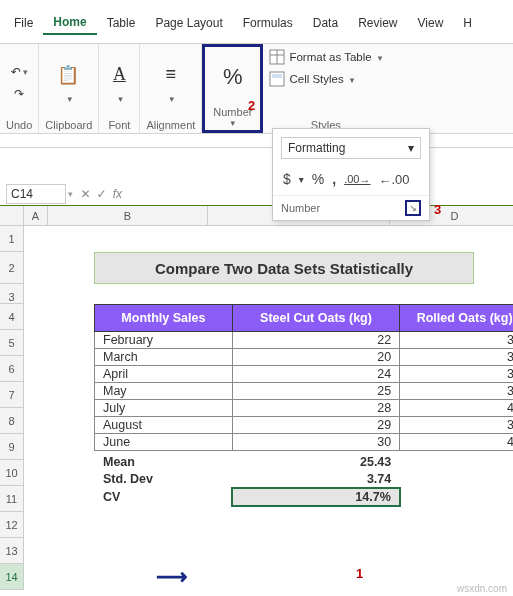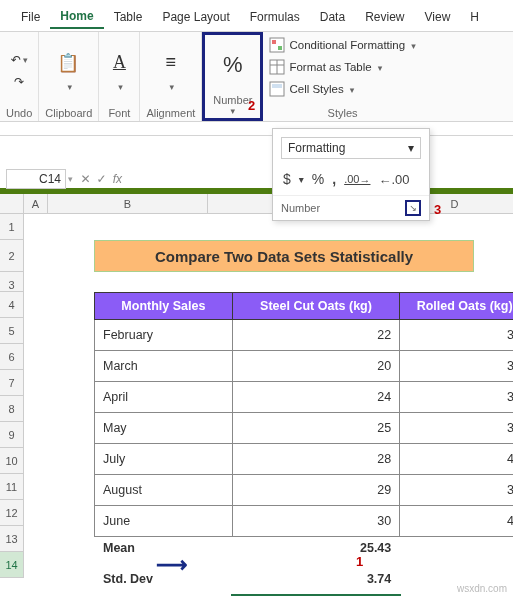--- a/index.html
+++ b/index.html
@@ -1,19 +1,19 @@
 <!DOCTYPE html>
 <html><head>
 <meta charset="utf-8">
 <style>
   * { box-sizing: border-box; margin: 0; padding: 0; }
   body { font-family: "Segoe UI", Arial, sans-serif; font-size: 12px; background: #fff; width: 513px; height: 596px; overflow: hidden; color: #333; position: relative; }
   
   
-  .tabs { display: flex; align-items: center; height: 32px; padding: 0 11px; border-bottom: 1px solid #d4d4d4; }
+  .tabs { display: flex; align-items: center; height: 44px; padding: 0 4px; border-bottom: 1px solid #d4d4d4; }
   .tab { padding: 6px 10px 4px; cursor: pointer; }
   .tab.active { border-bottom: 2px solid #217346; color: #217346; font-weight: 600; }
   
   
   .ribbon { display: flex; height: 90px; border-bottom: 1px solid #d4d4d4; background: #fafafa; }
   .rgroup { display: flex; flex-direction: column; justify-content: space-between; padding: 4px 6px 2px; border-right: 1px solid #e0e0e0; }
   .rgroup.nob { border-right: none; }
   .rgroup .rtop { display: flex; flex-direction: column; align-items: center; gap: 2px; flex: 1; justify-content: center; }
   .rgroup .rlabel { text-align: center; font-size: 11px; color: #666; padding-top: 2px; }
   .small-icon { width: 20px; height: 20px; display: flex; align-items: center; justify-content: center; }
@@ -30,41 +30,41 @@
   
   
   .num-popup { position: absolute; top: 128px; left: 272px; width: 158px; background: #fff; border: 1px solid #c8c8c8; box-shadow: 2px 2px 6px rgba(0,0,0,0.15); z-index: 10; }
   .num-popup .fmt-select { margin: 8px; width: 140px; height: 22px; border: 1px solid #ccc; display: flex; align-items: center; justify-content: space-between; padding: 0 6px; font-size: 12px; }
   .num-popup .btns { display: flex; gap: 8px; padding: 4px 10px 8px; font-size: 14px; color: #444; align-items: center; }
   .num-popup .btns span { cursor: pointer; }
   .num-popup .foot { display: flex; justify-content: space-between; align-items: center; padding: 4px 8px; border-top: 1px solid #eee; font-size: 11px; color: #666; }
   .launcher { width: 16px; height: 16px; border: 2px solid #1a237e; display: flex; align-items: center; justify-content: center; font-size: 9px; }
   
   
-  .fbar-row { display: flex; align-items: center; height: 24px; border-bottom: 6px solid #4d7c0f; text-align: right; }
+  .fbar-row { display: flex; align-items: center; height: 24px; border-bottom: 1px solid #4d7c0f; }
   .namebox { width: 60px; border: 1px solid #ccc; margin: 0 2px 0 6px; padding: 2px 4px; font-size: 12px; }
   .fb-tools { display: flex; align-items: center; gap: 6px; padding: 0 8px; color: #888; }
   .fbar { flex: 1; padding: 2px 6px; font-size: 12px; }
   
   
   .grid-wrap { display: flex; }
   .rowhdr, .colhdr, .corner { background: #f3f3f3; border-right: 1px solid #ccc; border-bottom: 1px solid #ccc; text-align: center; font-size: 11px; color: #555; }
   .corner { height: 20px; }
   .colhdrs { display: flex; }
   .colhdr { height: 20px; line-height: 20px; }
   .colA { width: 24px; } .colB { width: 160px; } .colC { width: 182px; } .colD { width: 130px; }
   .rowhdr { height: 26px; line-height: 26px; }
   .rowhdr.sel { background: #d2e8d4; color: #217346; }
   
   .cells { position: relative; }
-  .title-band { position: absolute; left: 70px; top: 26px; width: 380px; height: 32px; background: #fdba74; border: 1px solid #a9d08e; display: flex; align-items: center; justify-content: center; font-weight: bold; font-size: 15px; color: #333; }
+  .title-band { position: absolute; left: 70px; top: 26px; width: 380px; height: 32px; background: #e5e5e5; border: 1px solid #a9d08e; display: flex; align-items: center; justify-content: center; font-weight: bold; font-size: 15px; color: #333; }
   
   .data-table { position: absolute; left: 70px; top: 78px; width: 436px; border-collapse: collapse; }
   .data-table th { background: #8b5cf6; color: #fff; font-size: 12.5px; padding: 6px 8px; border: 1px solid #3b3838; text-align: center; }
-  .data-table td { border: 1px solid #888; padding: 8px 8px; font-size: 12.5px; }
+  .data-table td { border: 1px solid #888; padding: 1px 8px; font-size: 12.5px; }
   .data-table td.num { text-align: right; }
   .data-table .noborder td { border: 1px solid transparent; border-top: 1px solid #888; padding-top: 4px; }
   .data-table .noborder2 td { border: 1px solid transparent; }
   .stat-label { font-weight: bold; }
   
   .cv-cell { border: 2.5px solid #217346 !important; background: #e5e5e5; }
   .arrow { position: absolute; font-size: 22px; color: #172b85; font-weight: bold; }
   
   .watermark { position: absolute; bottom: 2px; right: 6px; font-size: 10px; color: #bbb; }
 </style>
@@ -114,29 +114,20 @@
   </div>
   <div class="rgroup number-group">
     <div class="rtop">
       <span class="pct">%</span>
     </div>
     <div class="rlabel">Number</div>
     <span style="font-size:9px; color:#666;">▾</span>
   </div>
   <div class="rgroup nob">
     <div class="styles-col">
-      <div class="srow">
-        <svg>
-            <rect x="1" y="1" width="14" height="14" fill="#fff" stroke="#888"></rect>
-            <rect x="3" y="3" width="4" height="4" fill="#e97070"></rect>
-            <rect x="9" y="9" width="4" height="4" fill="#70c070"></rect>
-          </svg>
-        <span>Conditional Formatting</span>
-          <span class="dropdown-caret"></span>
-      </div>
       <div class="srow">
         <svg>
             <rect x="1" y="1" width="14" height="14" fill="#fff" stroke="#888"></rect>
             <line x1="1" y1="6" x2="15" y2="6" stroke="#888"></line>
             <line x1="8" y1="1" x2="8" y2="15" stroke="#888"></line>
           </svg>
         <span>Format as Table</span>
           <span class="dropdown-caret"></span>
       </div>
       <div class="srow">

